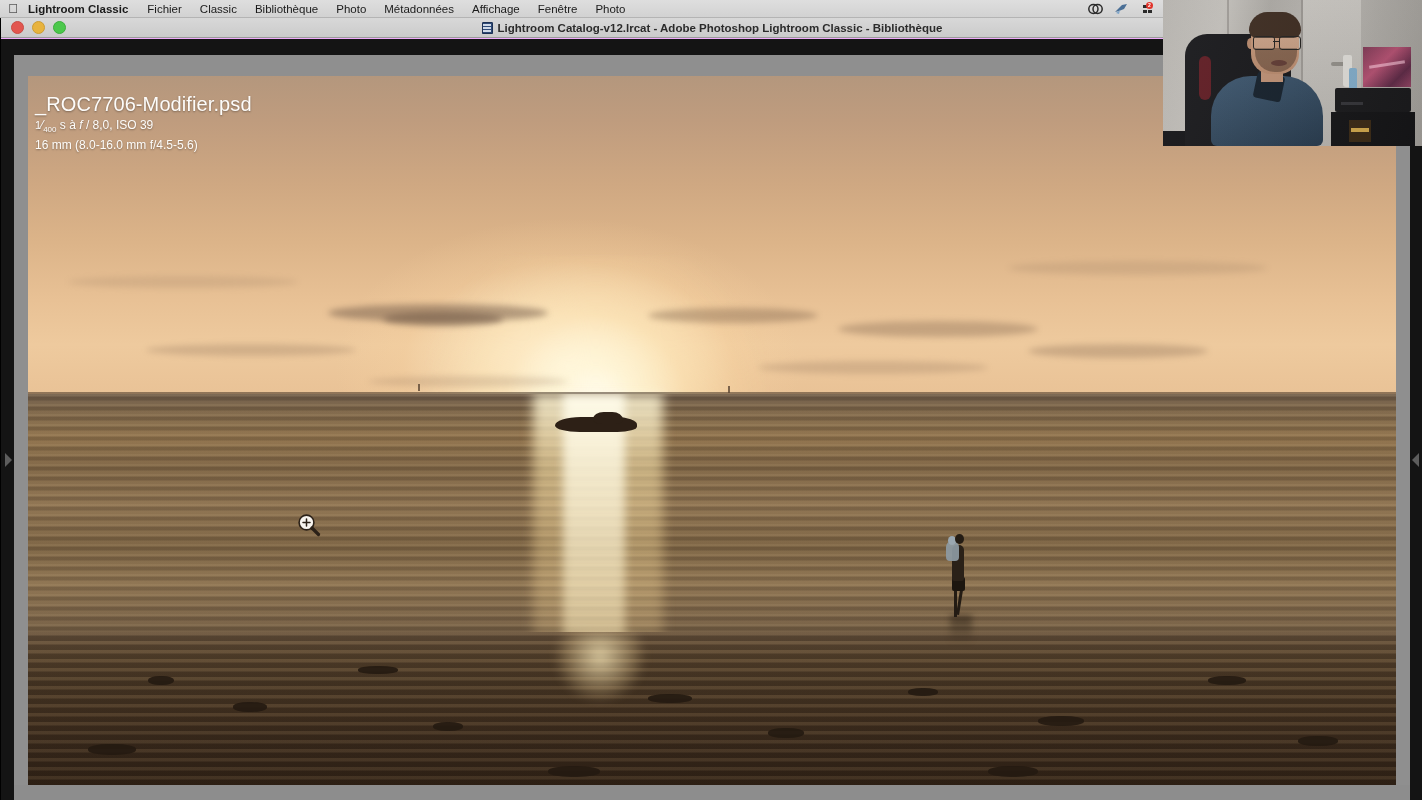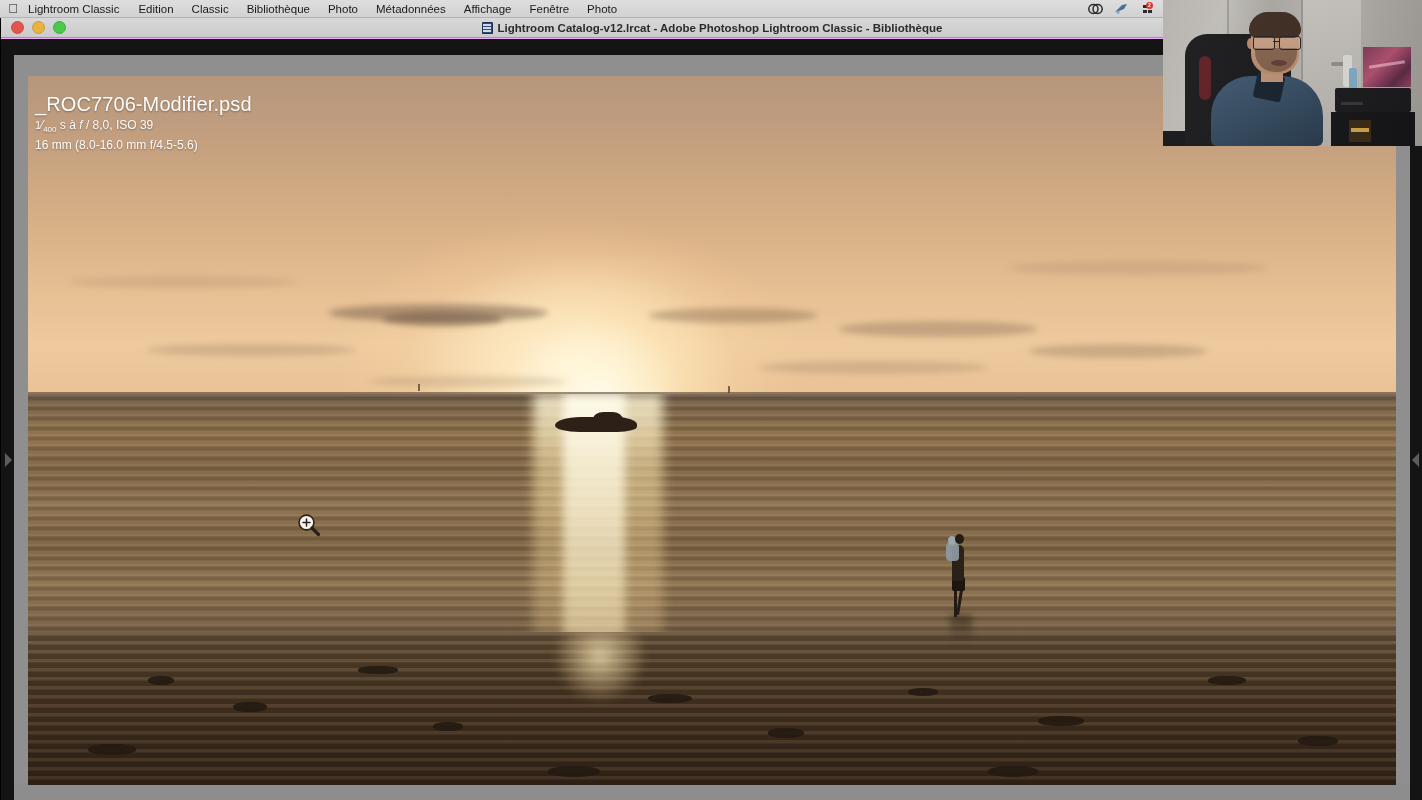--- a/index.html
+++ b/index.html
@@ -12,21 +12,21 @@
   
   .menubar{
     position:absolute;left:0;top:0;width:1422px;height:18px;
     background:linear-gradient(#dedede,#d2d2d2);
     border-bottom:1px solid #b4b4b4;
     display:flex;align-items:center;
     font-size:11.5px;color:#1a1a1a;box-sizing:border-box;
   }
   .apple-logo{width:26px;display:flex;justify-content:center;align-items:center;
     font-size:13px;line-height:1;padding-bottom:1px;color:#111;}
-  .menu-app{font-weight:normal;padding:0 10px 0 2px;}
+  .menu-app{font-weight:bold;padding:0 10px 0 2px;}
   .menu-item{padding:0 9px;white-space:nowrap;}
   .menu-right{margin-left:auto;display:flex;align-items:center;gap:0px;padding-right:2px;}
   .mb-ico{width:26px;height:18px;display:flex;align-items:center;justify-content:center;}
   .mb-ico svg{display:block;}
   .badge-dot{
     position:absolute;margin-left:5px;margin-top:-6px;
     width:7px;height:7px;border-radius:50%;background:#e0342b;
     color:#fff;font-size:5px;line-height:7px;text-align:center;font-weight:bold;
   }
 
@@ -228,21 +228,21 @@
   .wc-bridge{position:absolute;left:22px;top:5px;width:6px;height:1.2px;background:#22201e;}
   .wc-highlight{position:absolute;left:0;top:0;width:259px;height:146px;
     background:linear-gradient(105deg,rgba(255,255,255,.05),rgba(0,0,0,.04));}
 </style>
 </head>
 <body>
 
 <div class="menubar">
   <div class="apple-logo"></div>
   <div class="menu-app">Lightroom Classic</div>
-  <div class="menu-item">Edition</div>
+  <div class="menu-item">Fichier</div>
   <div class="menu-item">Classic</div>
   <div class="menu-item">Bibliothèque</div>
   <div class="menu-item">Photo</div>
   <div class="menu-item">Métadonnées</div>
   <div class="menu-item">Affichage</div>
   <div class="menu-item">Fenêtre</div>
   <div class="menu-item">Photo</div>
 
   <div class="menu-right">
     <div class="mb-ico">

